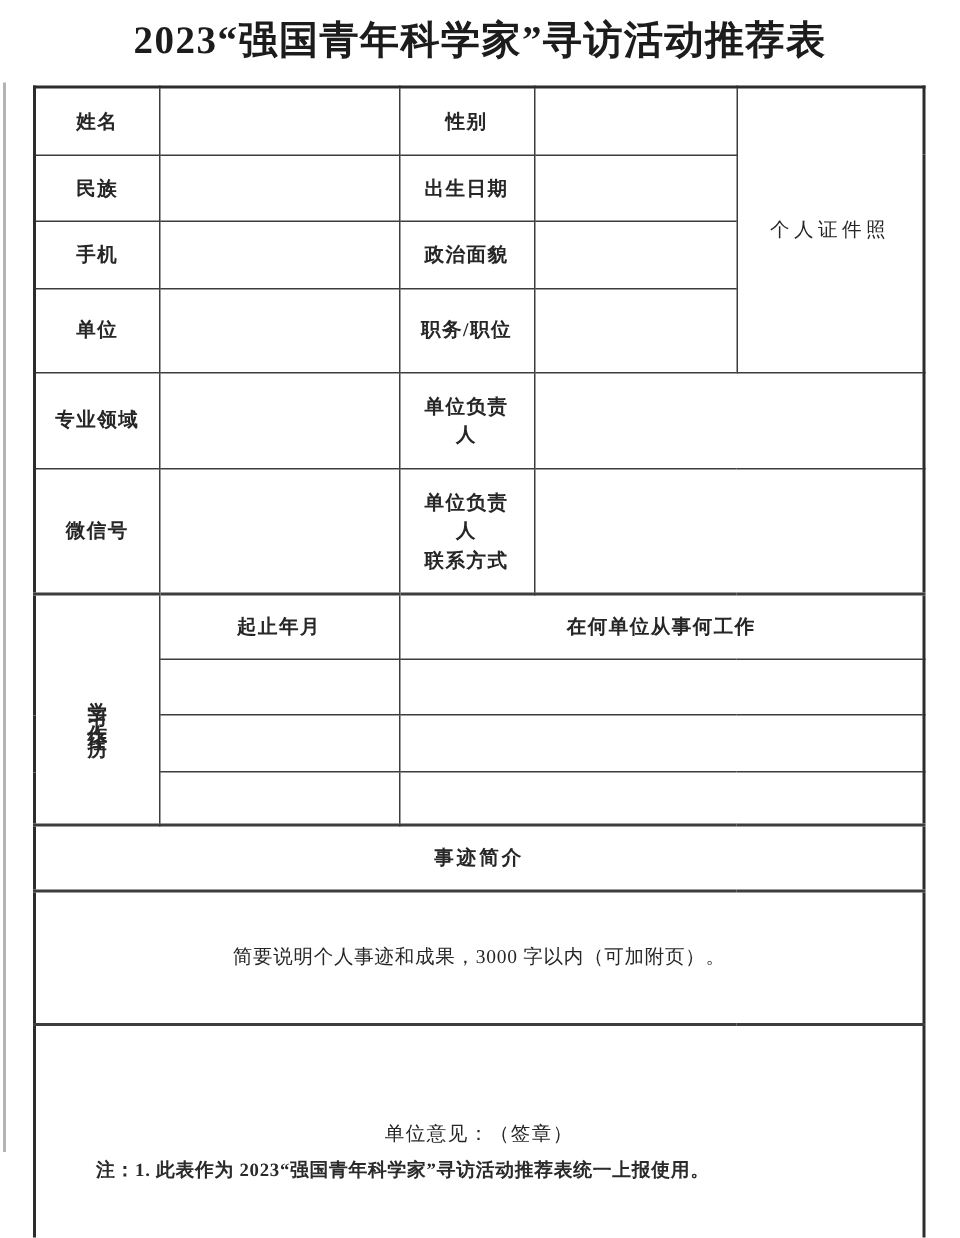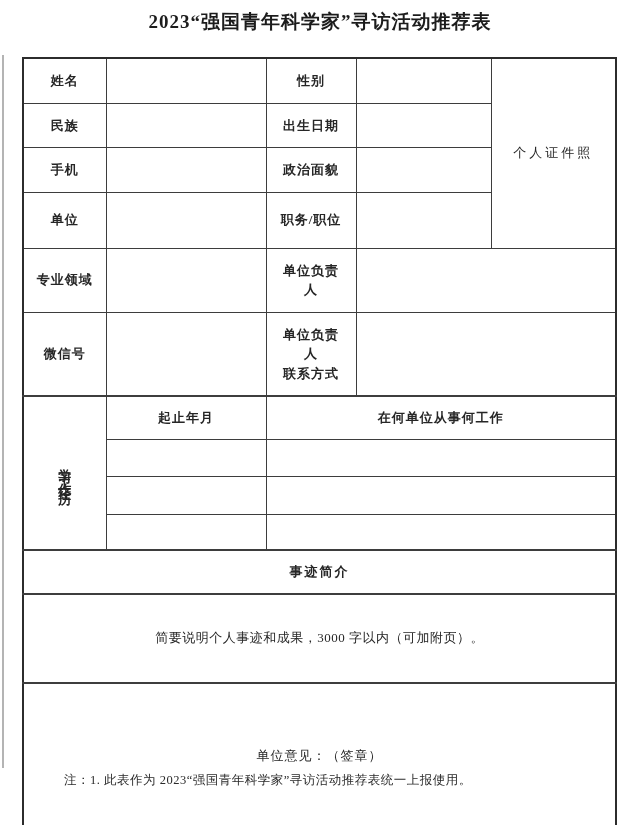--- a/index.html
+++ b/index.html
@@ -15,21 +15,21 @@
     color: #262626;
     overflow: hidden;
   }
   .page-title {
     position: absolute;
     top: 9px;
     left: 0;
     width: 100%;
     margin: 0;
     text-align: center;
-    font-size: 19px;
+    font-size: 26px;
     font-weight: 700;
     letter-spacing: 1px;
     color: #1c1c1c;
   }
   
   .scan-edge {
     position: absolute;
     left: 2px;
     top: 55px;
     width: 2px;
@@ -107,20 +107,21 @@
   tr.h107 { height: 89px; margin-left: 48px; }
   tr.h147 { height: 147px; margin-left: 24px; }
   .notes {
     position: absolute;
     left: 64px;
     top: 770px;
     font-size: 12.5px;
     line-height: 1.6;
     color: #2a2a2a;
     letter-spacing: 0.5px;
+    font-weight: bold;
   }
   .notes .note-line-2 { padding-left: 30px; }
 </style>
 </head>
 <body>
 
 <div class="scan-edge"></div>
 
 <h1 class="page-title">2023“强国青年科学家”寻访活动推荐表</h1>
 

